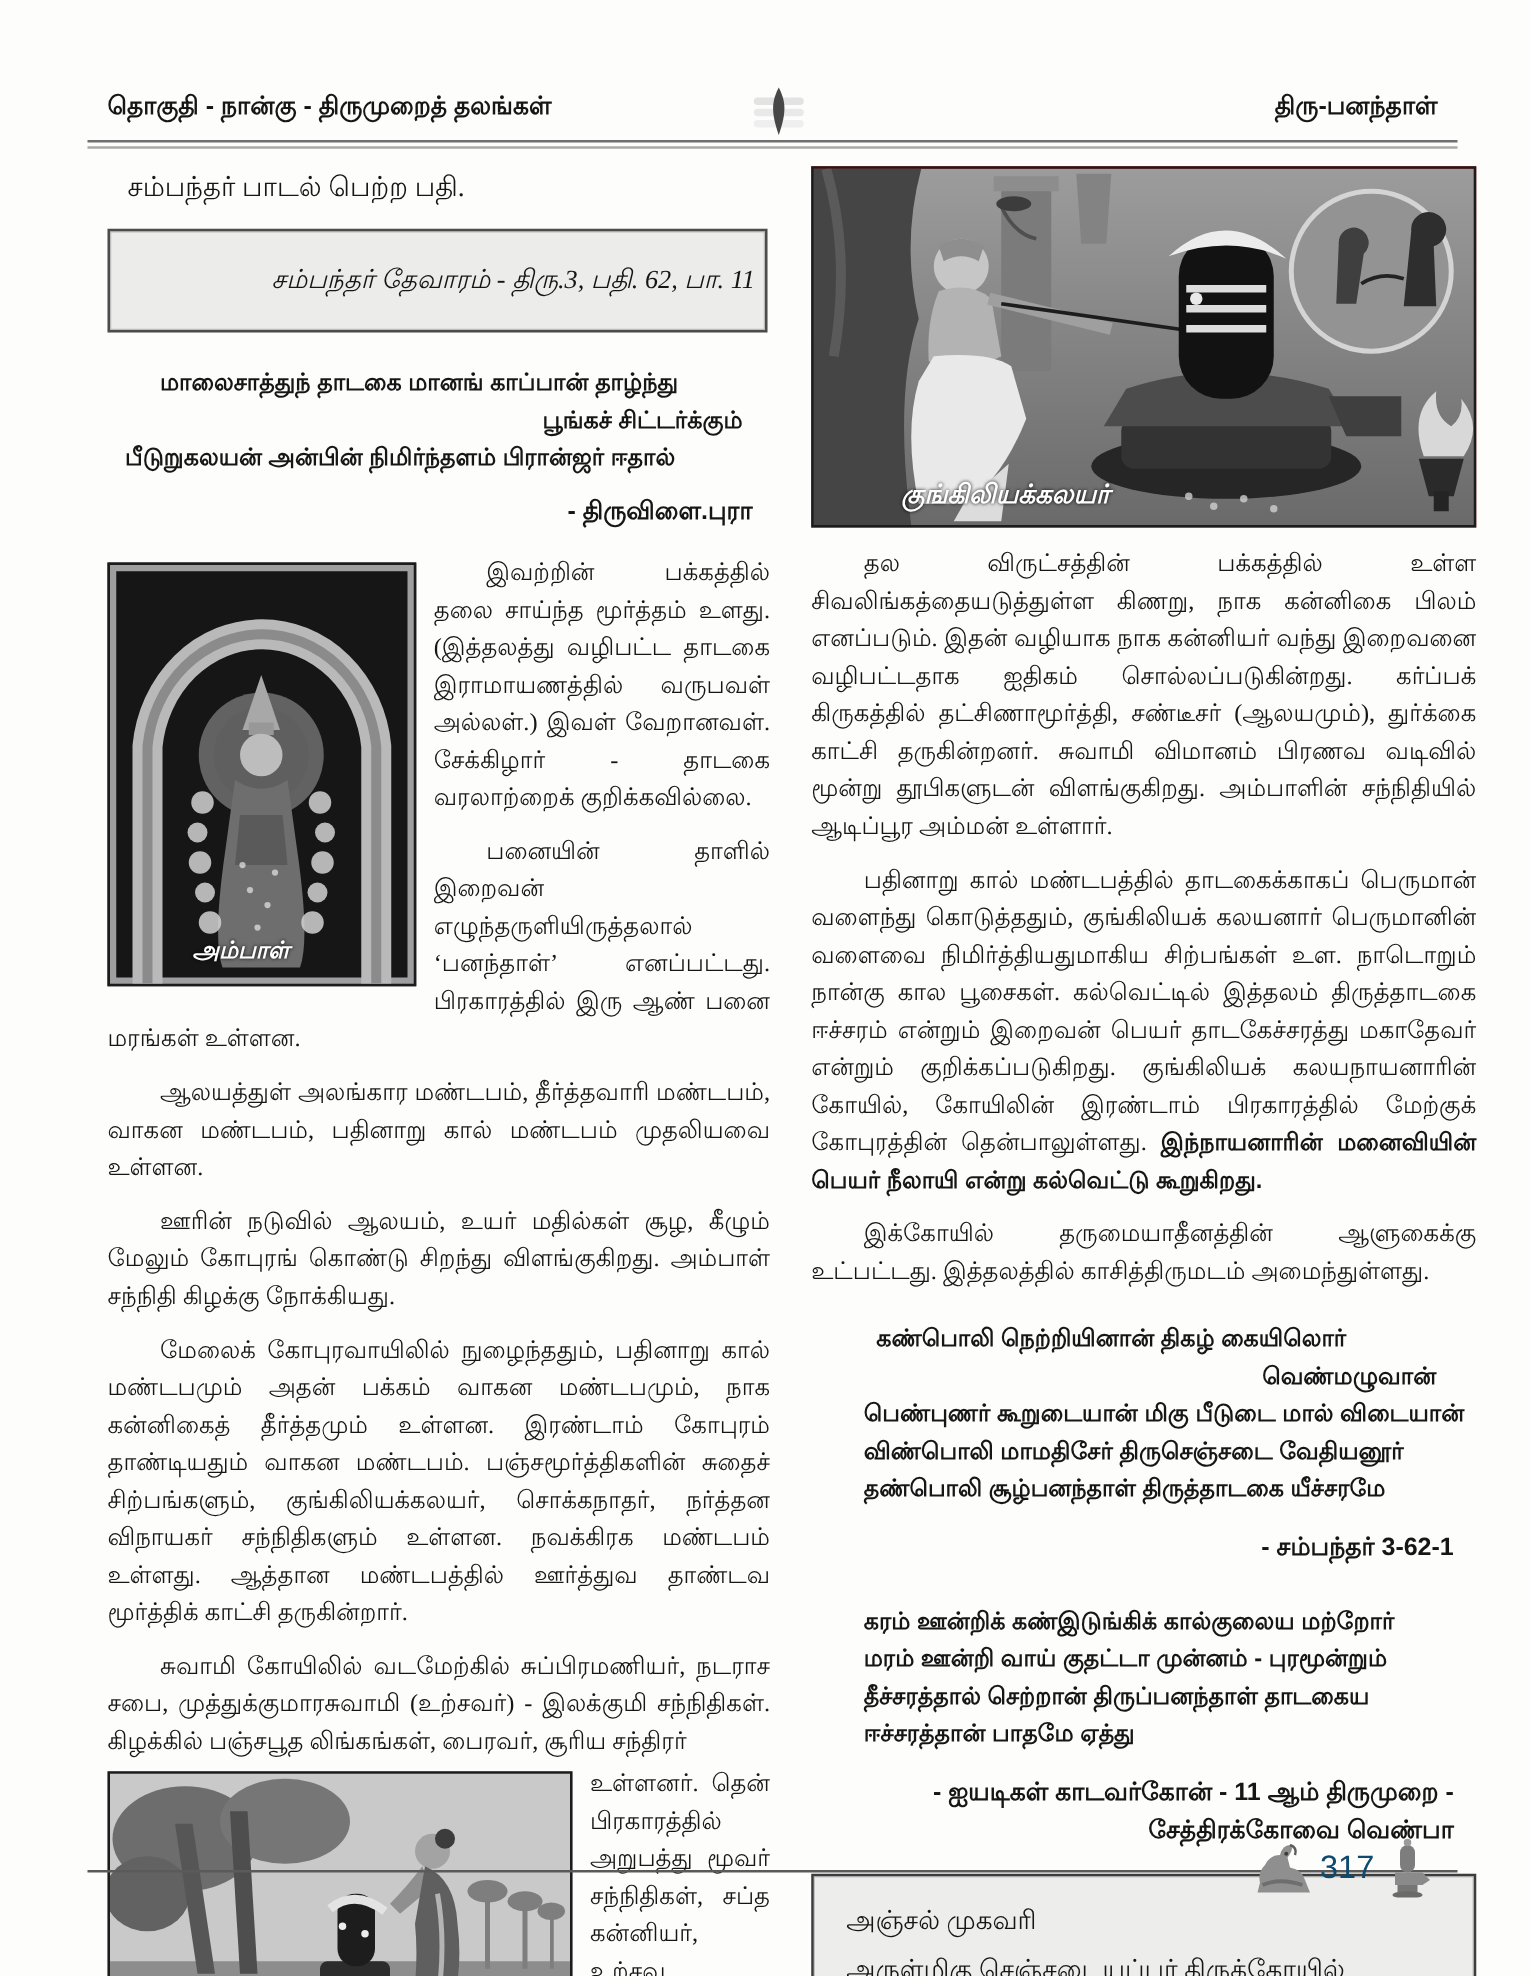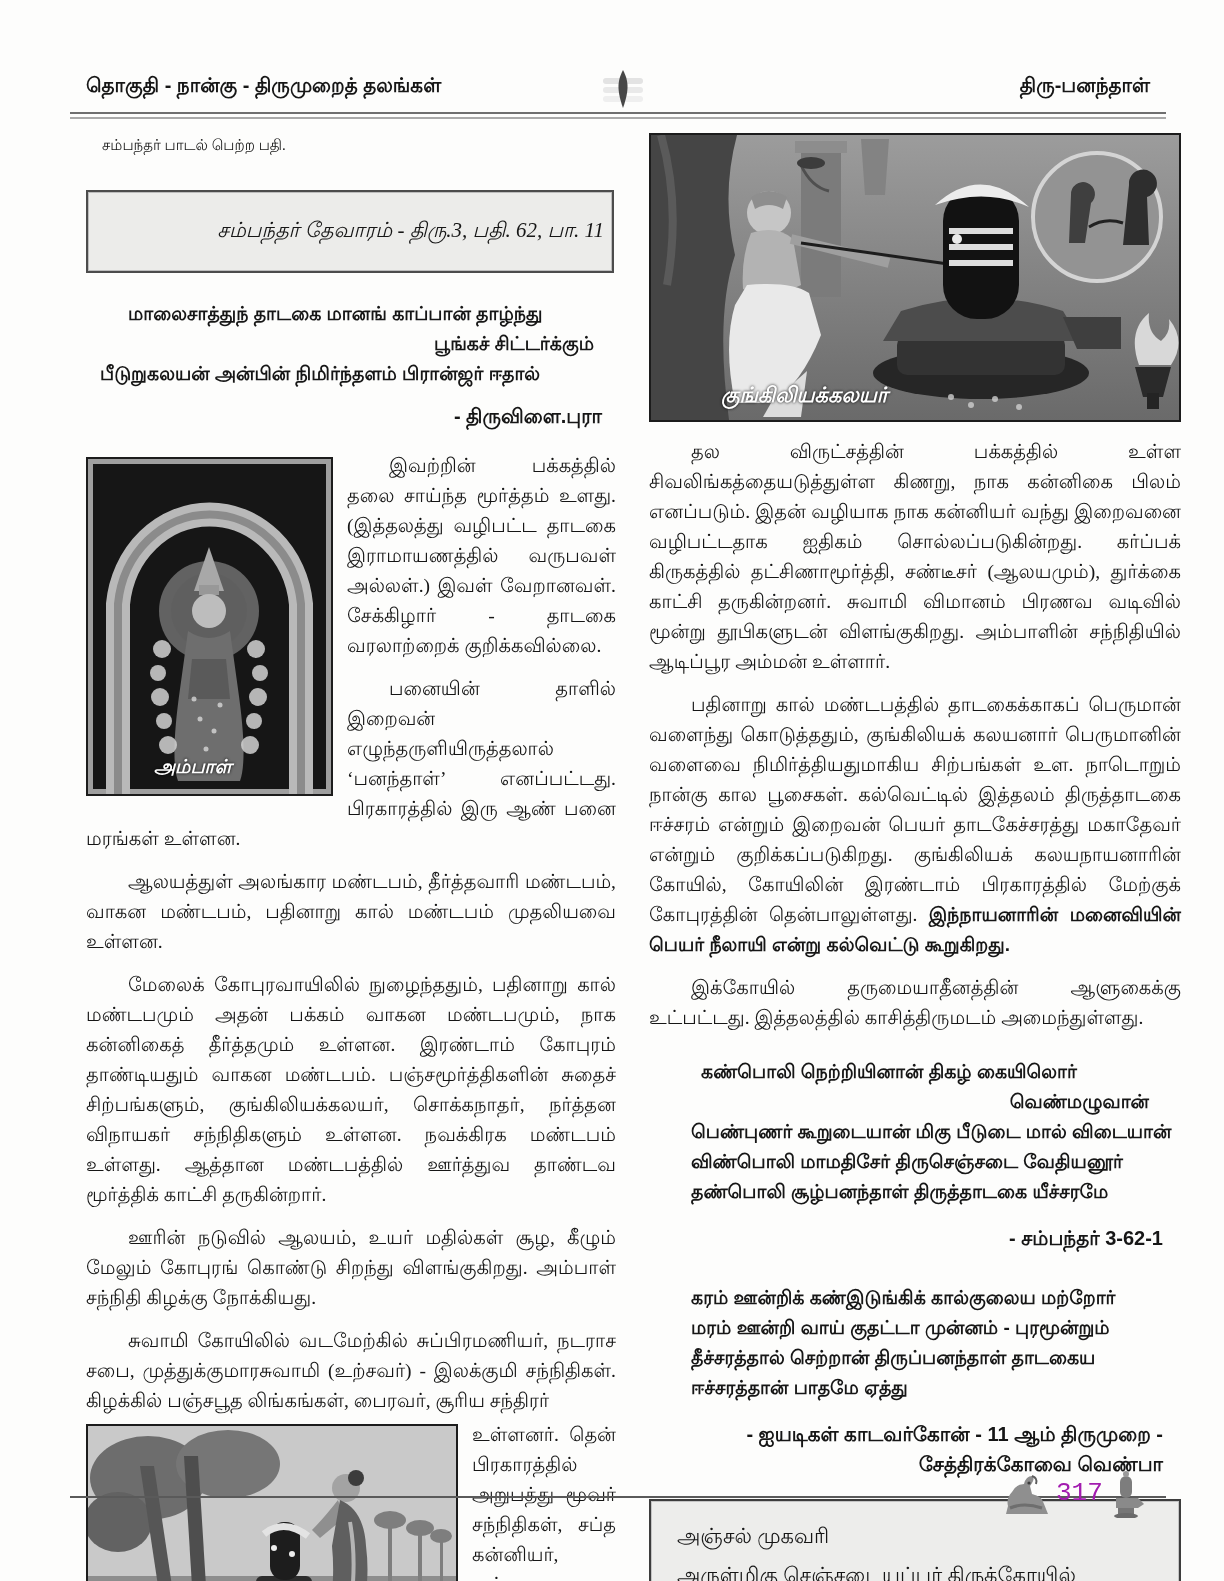--- a/index.html
+++ b/index.html
@@ -15,21 +15,21 @@
   .header .hright{position:absolute;right:10px;top:2px;}
   .header-ornament{position:absolute;left:50%;top:-4px;transform:translateX(-50%);}
   .header-rule{position:absolute;top:112px;left:70px;right:58px;height:3px;
     border-top:2px solid #6f6f6f;border-bottom:2px solid #a9a9a9;}
   
   .col{position:absolute;top:133px;}
   .col-left{left:86px;width:530px;}
   .col-right{left:649px;width:532px;}
   p.body{font-size:19.5px;line-height:30px;text-align:justify;text-indent:42px;margin:0 0 13px 0;}
   
-  .intro{font-size:15px;margin:4px 0 34px 16px;}
+  .intro{font-size:22px;margin:4px 0 18px 16px;}
   .title-box{
     border:2px solid #4c4c4c;background:#ececea;box-shadow:0 0 0 1px #bdbdbd inset;
     text-align:right;padding:26px 8px;font-style:italic;font-size:21px;
     margin:0 2px 26px 0;
   }
   .verse{font-family:"Liberation Sans",sans-serif;font-weight:700;font-size:19px;line-height:30px;}
   .verse .vl{white-space:nowrap;}
   .verse .ind1{padding-left:42px;}
   .verse .ind2{padding-left:14px;}
   .verse .right{text-align:right;padding-right:22px;}
@@ -53,21 +53,21 @@
   .cap-kalayar{left:70px;bottom:10px;font-size:21px;}
   .clearfix::after{content:"";display:block;clear:both;}
   
   .address-box{
     border:2px solid #3d3d3d;background:#ededeb;box-shadow:0 0 0 1px #c4c4c4 inset;
     padding:16px 26px;font-size:21px;line-height:39px;margin-top:16px;
   }
   
   .footer-rule{position:absolute;left:70px;right:58px;top:1496px;height:2px;background:#5a5a5a;}
   .footer-nandi{position:absolute;left:1002px;top:1474px;}
-  .footer-page{position:absolute;left:1056px;top:1478px;font-size:26px;font-family:Liberation Mono, monospace;color:#a21caf;}
+  .footer-page{position:absolute;left:1056px;top:1478px;font-size:26px;font-family:Liberation Sans, sans-serif;color:#0c4a6e;}
   .footer-lingam{position:absolute;left:1108px;top:1470px;}
   .bold-tail{font-weight:700;font-family:"Liberation Sans",sans-serif;font-size:19px;}
 </style>
 </head>
 <body>
 
 <div class="page">
 
   <div class="header">
     <span class="htext hleft">தொகுதி - நான்கு - திருமுறைத் தலங்கள்</span>
@@ -130,22 +130,22 @@
               <circle cx="106" cy="240" r="2.5"></circle>
           </g>
         </svg>
         <figcaption class="photo-caption cap-amman">அம்பாள்</figcaption>
       </figure>
       <p class="body">இவற்றின் பக்கத்தில் தலை சாய்ந்த மூர்த்தம் உளது. (இத்தலத்து வழிபட்ட தாடகை இராமாயணத்தில் வருபவள் அல்லள்.) இவள் வேறானவள். சேக்கிழார் - தாடகை வரலாற்றைக் குறிக்கவில்லை.</p>
       <p class="body">பனையின் தாளில் இறைவன் எழுந்தருளியிருத்தலால் ‘பனந்தாள்’ எனப்பட்டது. பிரகாரத்தில் இரு ஆண் பனை மரங்கள் உள்ளன.</p>
     </div>
 
     <p class="body">ஆலயத்துள் அலங்கார மண்டபம், தீர்த்தவாரி மண்டபம், வாகன மண்டபம், பதினாறு கால் மண்டபம் முதலியவை உள்ளன.</p>
+    <p class="body">ஊரின் நடுவில் ஆலயம், உயர் மதில்கள் சூழ, கீழும் மேலும் கோபுரங் கொண்டு சிறந்து விளங்குகிறது. அம்பாள் சந்நிதி கிழக்கு நோக்கியது.</p>
     <p class="body">மேலைக் கோபுரவாயிலில் நுழைந்ததும், பதினாறு கால் மண்டபமும் அதன் பக்கம் வாகன மண்டபமும், நாக கன்னிகைத் தீர்த்தமும் உள்ளன. இரண்டாம் கோபுரம் தாண்டியதும் வாகன மண்டபம். பஞ்சமூர்த்திகளின் சுதைச் சிற்பங்களும், குங்கிலியக்கலயர், சொக்கநாதர், நர்த்தன விநாயகர் சந்நிதிகளும் உள்ளன. நவக்கிரக மண்டபம் உள்ளது. ஆத்தான மண்டபத்தில் ஊர்த்துவ தாண்டவ மூர்த்திக் காட்சி தருகின்றார்.</p>
-    <p class="body">ஊரின் நடுவில் ஆலயம், உயர் மதில்கள் சூழ, கீழும் மேலும் கோபுரங் கொண்டு சிறந்து விளங்குகிறது. அம்பாள் சந்நிதி கிழக்கு நோக்கியது.</p>
 
     <p class="body" style="margin-bottom:4px;">சுவாமி கோயிலில் வடமேற்கில் சுப்பிரமணியர், நடராச சபை, முத்துக்குமாரசுவாமி (உற்சவர்) - இலக்குமி சந்நிதிகள். கிழக்கில் பஞ்சபூத லிங்கங்கள், பைரவர், சூரிய சந்திரர்</p>
     <div class="clearfix">
       <figure class="fig-tadakai">
         <svg width="368" height="226" viewBox="0 0 368 226">
           <rect width="368" height="226" fill="#c9c9c9"></rect>
           <rect y="150" width="368" height="76" fill="#8d8d8d"></rect>
           <ellipse cx="60" cy="52" rx="58" ry="42" fill="#6d6d6d"></ellipse>
           <ellipse cx="140" cy="38" rx="52" ry="34" fill="#767676"></ellipse>
           <ellipse cx="30" cy="96" rx="34" ry="30" fill="#626262"></ellipse>

